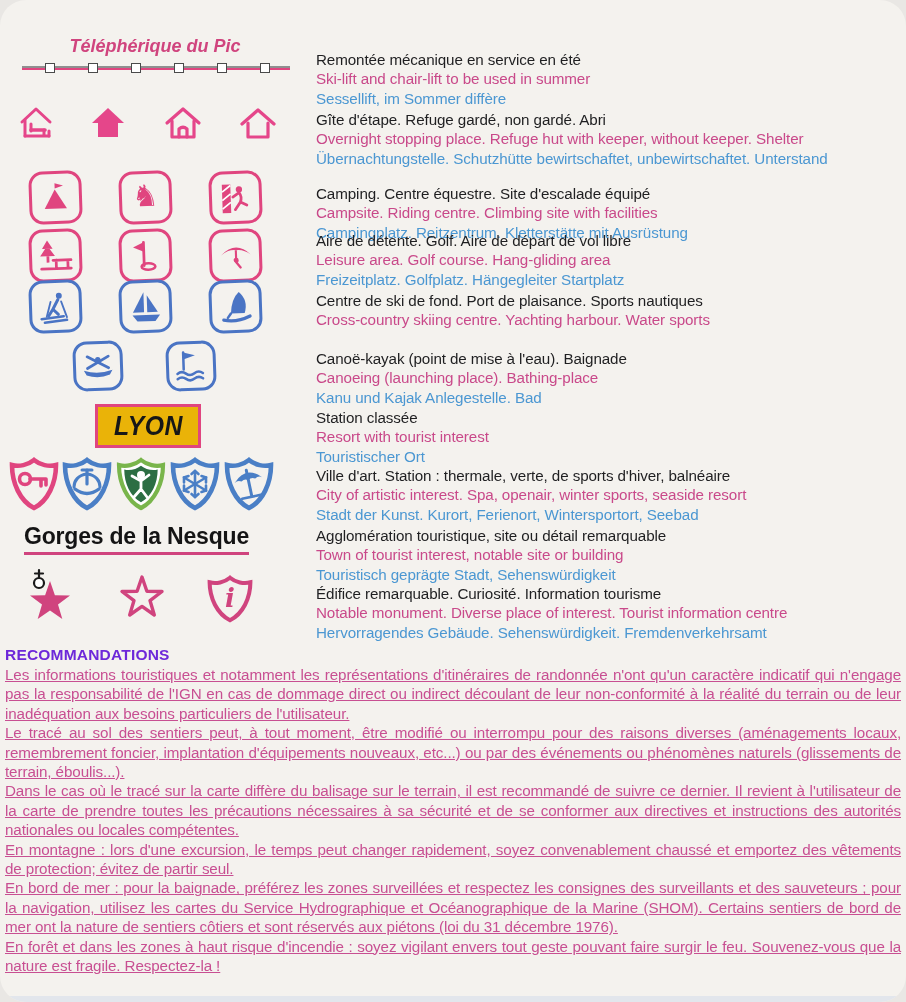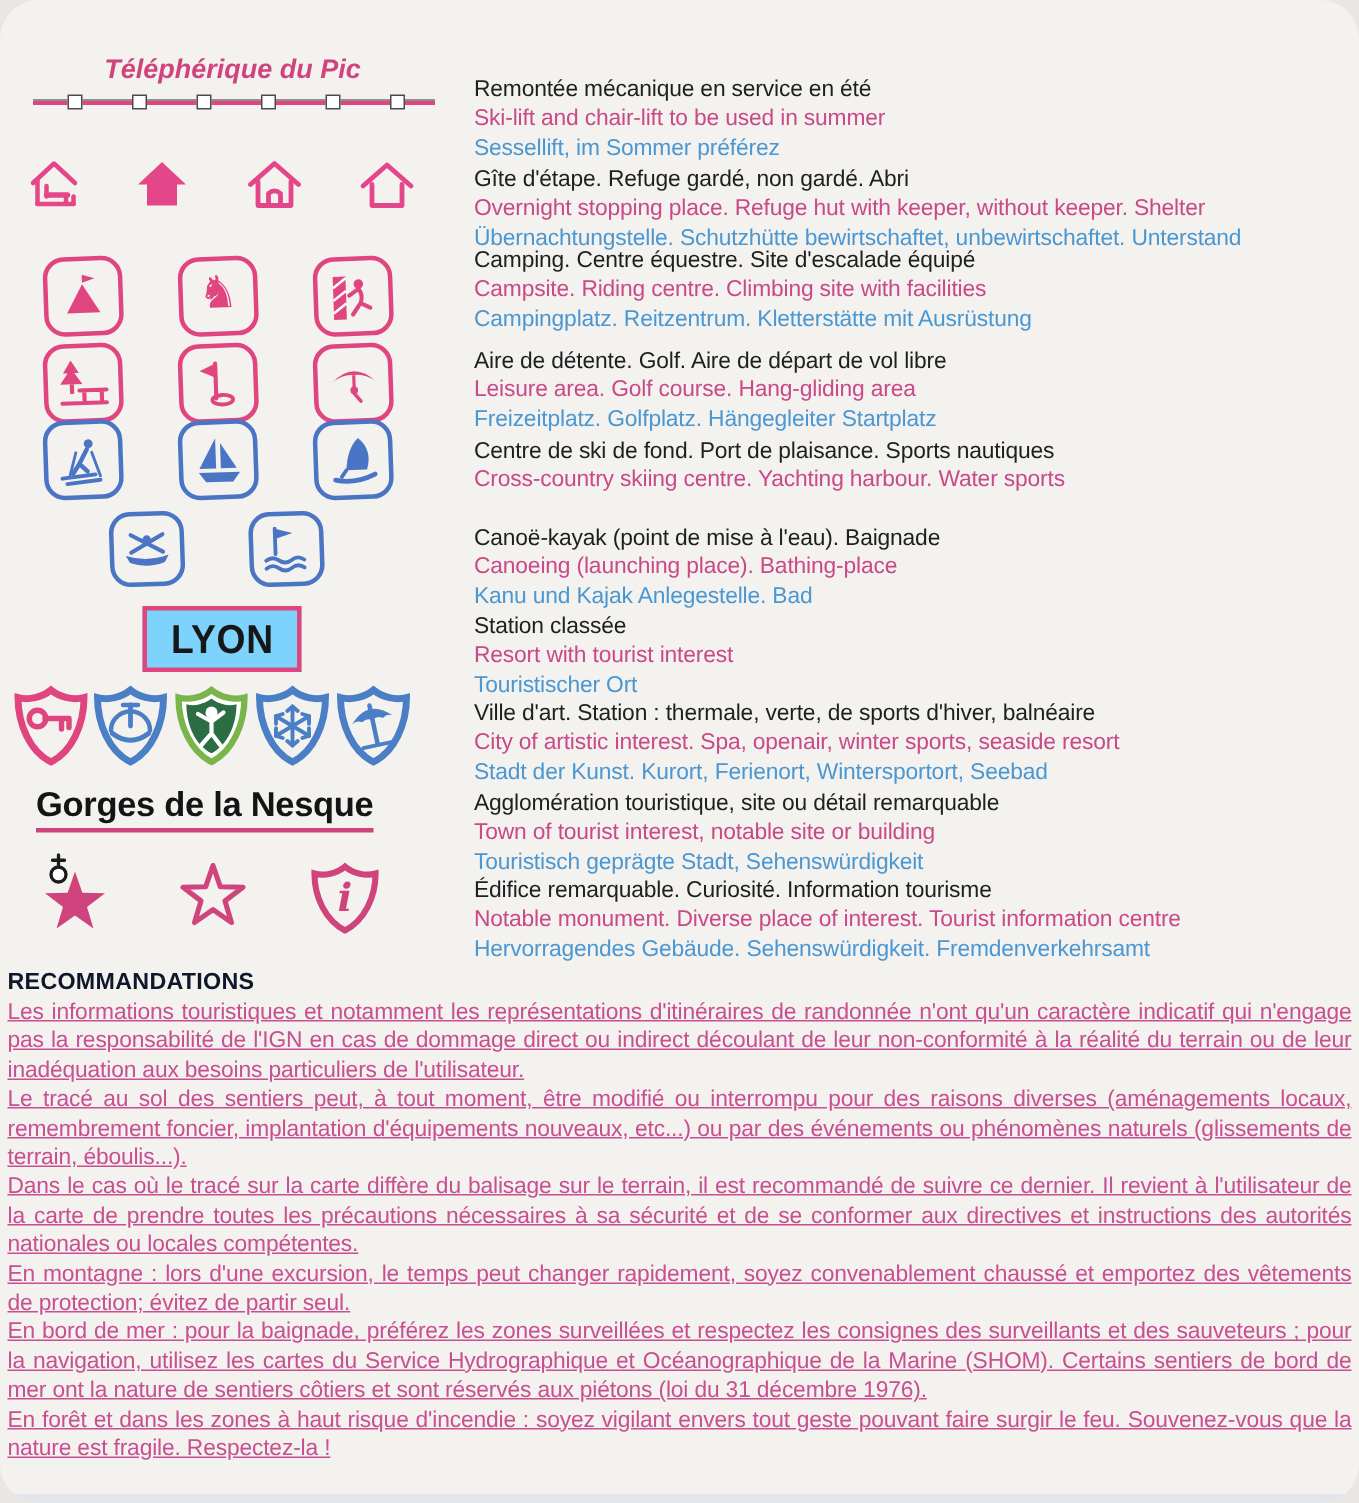--- a/index.html
+++ b/index.html
@@ -11,36 +11,36 @@
   .cable{position:absolute;left:22px;top:64px;width:268px;height:10px;}
   .cable-line{position:absolute;left:0;right:0;top:2px;height:4px;
     background:linear-gradient(#8f8f8f 0 38%,#e0457f 38% 100%);}
   .cable-square{position:absolute;top:-1px;width:8px;height:8px;background:#fff;border:1.6px solid #4a4a4a;}
   .house{position:absolute;width:40px;height:40px;}
   .badge{position:absolute;width:47px;height:47px;border:3.4px solid #e0457f;border-radius:14px;
     display:flex;align-items:center;justify-content:center;transform:rotate(-2deg);background:transparent;}
   .badge.blue{border-color:#4a74c4;}
   .badge .glyph{width:36px;height:36px;}
   .horse-glyph{font-size:30px;line-height:1;color:#e0457f;transform:translateY(-2px);}
-  .lyon-box{position:absolute;left:95px;top:404px;width:100px;height:38px;background:#7dd3fc;
-    border:3.5px solid #e0457f;display:flex;align-items:center;justify-content:center;}
+  .lyon-box{position:absolute;left:95px;top:404px;width:100px;height:38px;background:#eab308;
+    border:3.5px solid #e0457f;display:flex;align-items:center;justify-content:center;font-style:italic;}
   .lyon-box span{font-weight:bold;font-size:27px;color:#171717;letter-spacing:.5px;transform:scaleX(.92);}
   .shield{position:absolute;width:54px;height:56px;}
   .gorges{position:absolute;left:24px;top:523px;font-weight:bold;font-size:23px;color:#141414;
     border-bottom:3.5px solid #d0447e;padding-bottom:2px;letter-spacing:-.2px;}
   .star-icon{position:absolute;width:48px;height:58px;}
   
   .legend-col{position:absolute;left:316px;top:0;width:588px;}
   .lg{position:absolute;left:0;white-space:nowrap;}
   .lg div{font-size:15.2px;line-height:19.4px;letter-spacing:-.1px;}
   .fr{color:#1f1f21;}
   .en{color:#c9498a;}
   .de{color:#4b97d2;}
   
-  .reco-title{position:absolute;left:5px;top:646px;font-weight:bold;font-size:15.5px;color:#0f172a;letter-spacing:.2px;}
+  .reco-title{position:absolute;left:5px;top:646px;font-weight:bold;font-size:15.5px;color:#6d28d9;letter-spacing:.2px;}
   .reco-body{position:absolute;left:5px;top:665px;width:896px;}
   .reco-body p{margin:0;font-size:15.2px;line-height:19.4px;color:#c84f92;text-align:justify;letter-spacing:-.1px;text-decoration:underline;}
   .bottom-band{position:absolute;left:0;right:0;bottom:0;height:6px;background:#e2e6ec;}
 </style>
 </head>
 <body>
 
 <div class="page">
 
   <div class="tele-title">Téléphérique du Pic</div>
@@ -238,28 +238,28 @@
     <svg viewBox="0 0 52 54" width="50" height="50">
       <path d="M26 4 C32 9 41 11 48 9 C48 26 40 43 26 50 C12 43 4 26 4 9 C11 11 20 9 26 4 Z" fill="none" stroke="#d0447e" stroke-width="4.4"></path>
       <text x="26" y="36" text-anchor="middle" font-family="'DejaVu Serif',serif" font-style="italic" font-weight="bold" font-size="28" fill="#d0447e">i</text>
     </svg>
   </div>
 
   <div class="legend-col">
     <div class="lg" style="top:50px">
       <div class="fr">Remontée mécanique en service en été</div>
       <div class="en">Ski-lift and chair-lift to be used in summer</div>
-      <div class="de">Sessellift, im Sommer préférez</div>
+      <div class="de">Sessellift, im Sommer diffère</div>
     </div>
     <div class="lg" style="top:110px">
       <div class="fr">Gîte d'étape. Refuge gardé, non gardé. Abri</div>
       <div class="en">Overnight stopping place. Refuge hut with keeper, without keeper. Shelter</div>
       <div class="de">Übernachtungstelle. Schutzhütte bewirtschaftet, unbewirtschaftet. Unterstand</div>
     </div>
-    <div class="lg" style="top:164px">
+    <div class="lg" style="top:184px">
       <div class="fr">Camping. Centre équestre. Site d'escalade équipé</div>
       <div class="en">Campsite. Riding centre. Climbing site with facilities</div>
       <div class="de">Campingplatz. Reitzentrum. Kletterstätte mit Ausrüstung</div>
     </div>
     <div class="lg" style="top:231px">
       <div class="fr">Aire de détente. Golf. Aire de départ de vol libre</div>
       <div class="en">Leisure area. Golf course. Hang-gliding area</div>
       <div class="de">Freizeitplatz. Golfplatz. Hängegleiter Startplatz</div>
     </div>
     <div class="lg" style="top:291px">

